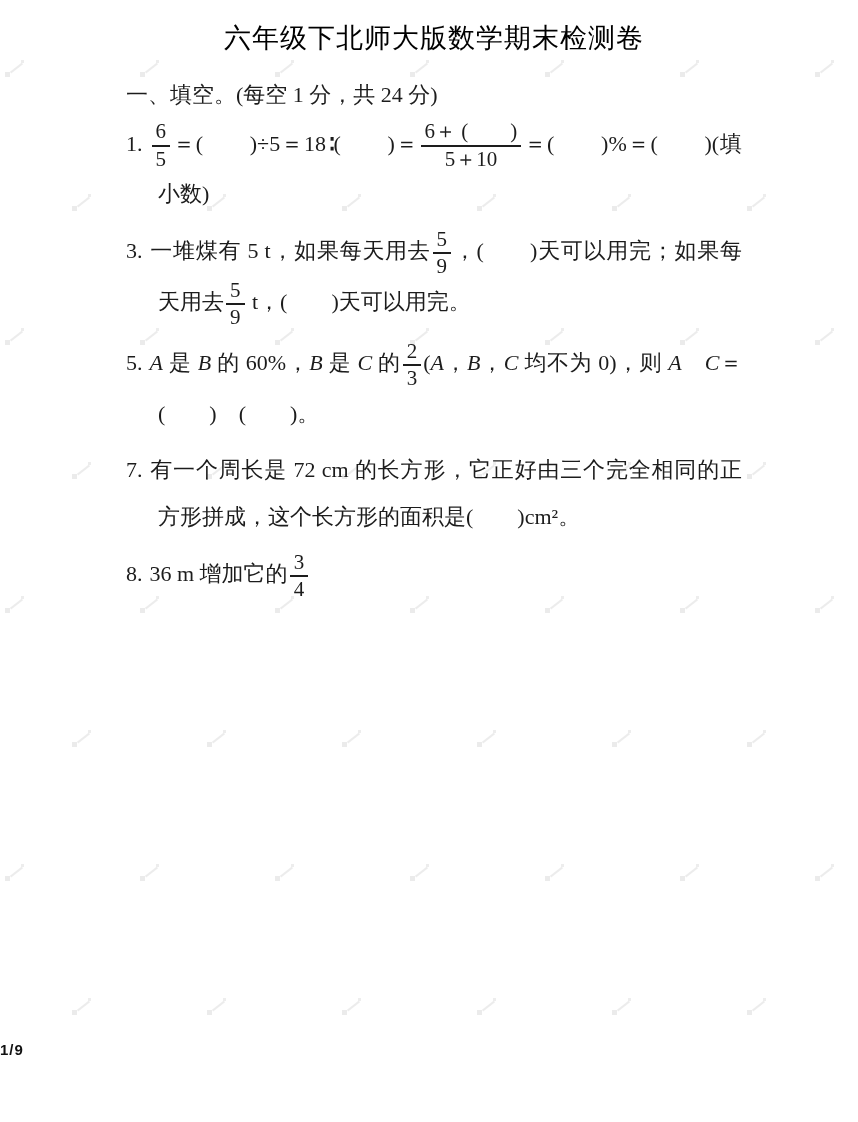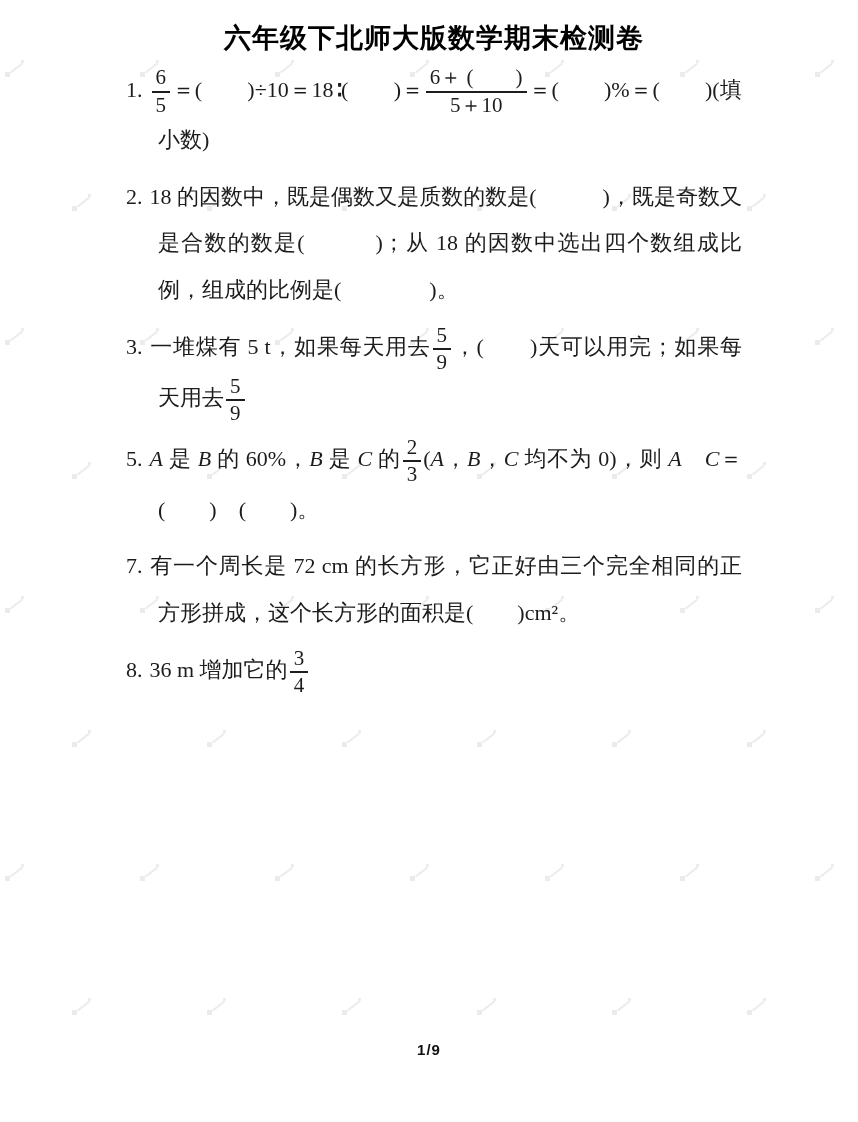--- a/index.html
+++ b/index.html
@@ -22,21 +22,21 @@
   .wm .sq{position:absolute;left:0;top:14px;width:5px;height:5px;background:#e9e9e9;}
   .page{
     position:absolute;inset:0;
     z-index:1;
     padding:0 116px 0 126px;
   }
   .title{
     margin-top:20px;
     text-align:center;
     font-family:"Liberation Sans","DejaVu Sans",sans-serif;
-    font-weight:bold;
+    font-weight:normal;
     font-size:27px;
     color:#000;
     letter-spacing:1px;
   }
   .section{
     margin-top:24px;
     font-size:22px;
   }
   .questions{display:block;}
   .q{
@@ -56,21 +56,21 @@
     line-height:1.12;
     font-size:21px;
     margin:0 2px;
     text-indent:0;
   }
   .fnum{display:block;padding:0 4px 1px;border-bottom:2px solid #1d1d1d;}
   .fden{display:block;padding-top:1px;}
   .it{font-style:italic;}
   .footer{
     position:absolute;left:0;right:0;bottom:64px;
-    text-align:center;
+    text-align:left;
     font-family:"Liberation Sans","DejaVu Sans",sans-serif;
     font-weight:bold;
     font-size:15px;
     letter-spacing:1px;
     color:#111;
   }
 </style>
 </head>
 <body>
 
@@ -332,22 +332,22 @@
     </span>
     <span class="wm" style="left: 747px; top: 996px;">
       <span class="bar"></span>
       <span class="tip"></span>
       <span class="sq"></span>
     </span>
   </div>
 
 <div class="page">
   <div class="title">六年级下北师大版数学期末检测卷</div>
+  <div class="section">一、填空。(每空 1 分，共 24 分)</div>
   <div class="questions">
-      <div class="q"><span class="qnum">1.</span><span class="qbody"><span class="frac"><span class="fnum">6</span><span class="fden">5</span></span><span>＝(　　)÷10＝18∶(　　)＝</span><span class="frac"><span class="fnum">6＋ (　　)</span><span class="fden">5＋10</span></span><span>＝(　　)%＝(　　)(填小数)</span></span></div>
-      <div class="q"><span class="qnum">2.</span><span class="qbody"><span>18 的因数中，既是偶数又是质数的数是(　　　)，既是奇数又是合数的数是(　　　)；从 18 的因数中选出四个数组成比例，组成的比例是(　　　　)。</span></span></div>
-      <div class="q"><span class="qnum">3.</span><span class="qbody"><span>一堆煤有 5 t，如果每天用去</span><span class="frac"><span class="fnum">5</span><span class="fden">9</span></span><span>，(　　)天可以用完；如果每天用去</span><span class="frac"><span class="fnum">5</span><span class="fden">9</span></span></span></div>
+      <div class="q"><span class="qnum">1.</span><span class="qbody"><span class="frac"><span class="fnum">6</span><span class="fden">5</span></span><span>＝(　　)÷5＝18∶(　　)＝</span><span class="frac"><span class="fnum">6＋ (　　)</span><span class="fden">5＋10</span></span><span>＝(　　)%＝(　　)(填小数)</span></span></div>
+      <div class="q"><span class="qnum">3.</span><span class="qbody"><span>一堆煤有 5 t，如果每天用去</span><span class="frac"><span class="fnum">5</span><span class="fden">9</span></span><span>，(　　)天可以用完；如果每天用去</span><span class="frac"><span class="fnum">5</span><span class="fden">9</span></span><span> t，(　　)天可以用完。</span></span></div>
       <div class="q"><span class="qnum">5.</span><span class="qbody"><span class="it">A</span><span> 是 </span><span class="it">B</span><span> 的 60%，</span><span class="it">B</span><span> 是 </span><span class="it">C</span><span> 的</span><span class="frac"><span class="fnum">2</span><span class="fden">3</span></span><span>(</span><span class="it">A</span><span>，</span><span class="it">B</span><span>，</span><span class="it">C</span><span> 均不为 0)，则 </span><span class="it">A</span><span>　</span><span class="it">C</span><span>＝(　　)　(　　)。</span></span></div>
       <div class="q"><span class="qnum">7.</span><span class="qbody"><span>有一个周长是 72 cm 的长方形，它正好由三个完全相同的正方形拼成，这个长方形的面积是(　　)cm²。</span></span></div>
       <div class="q"><span class="qnum">8.</span><span class="qbody"><span>36 m 增加它的</span><span class="frac"><span class="fnum">3</span><span class="fden">4</span></span></span></div>
     </div>
   <div class="footer">1/9</div>
 </div>
 
 </body></html>

